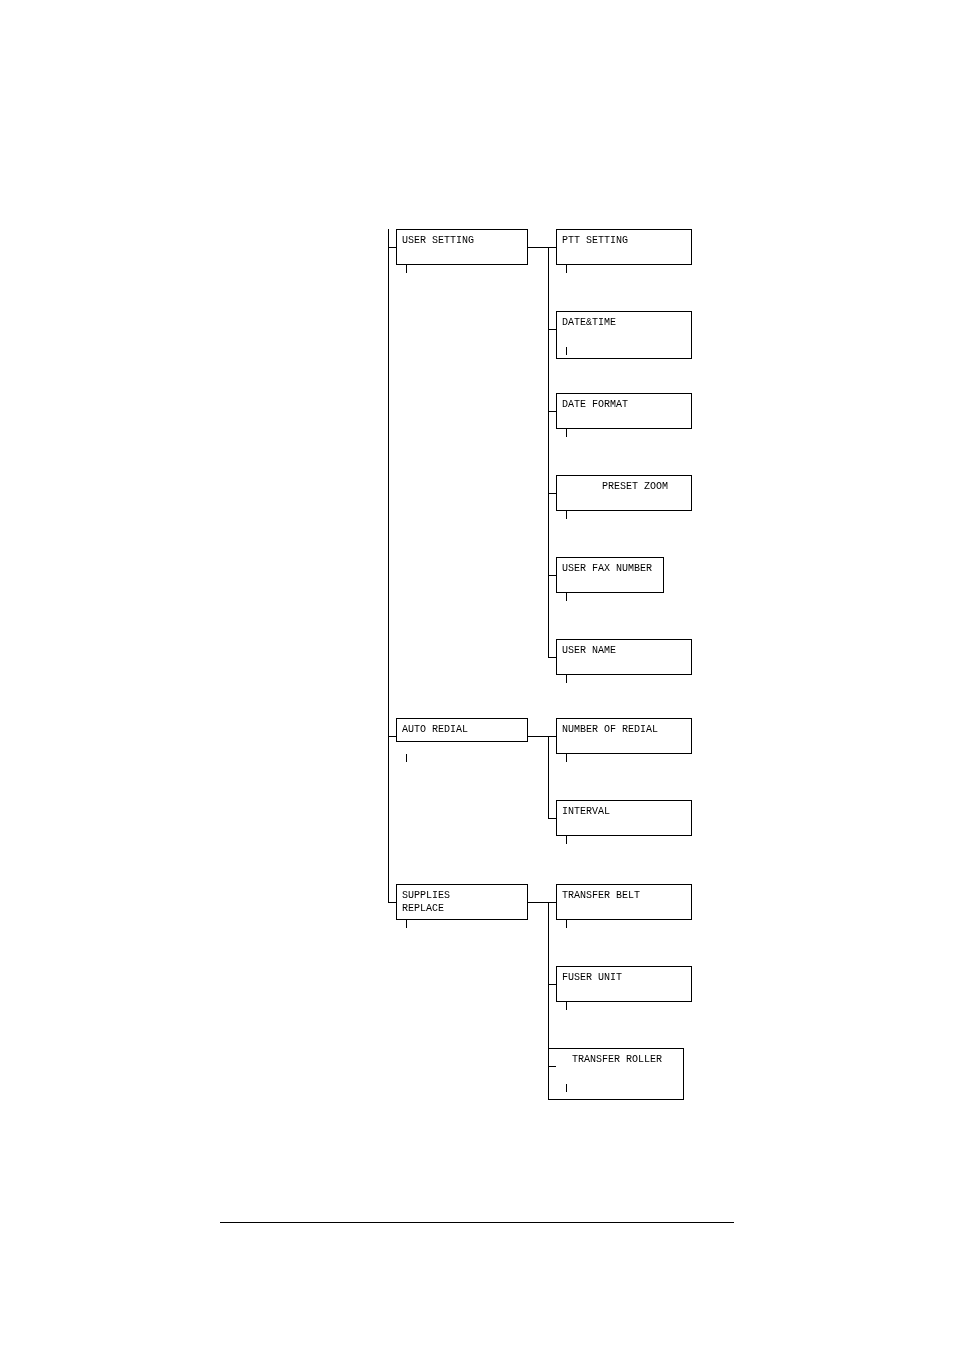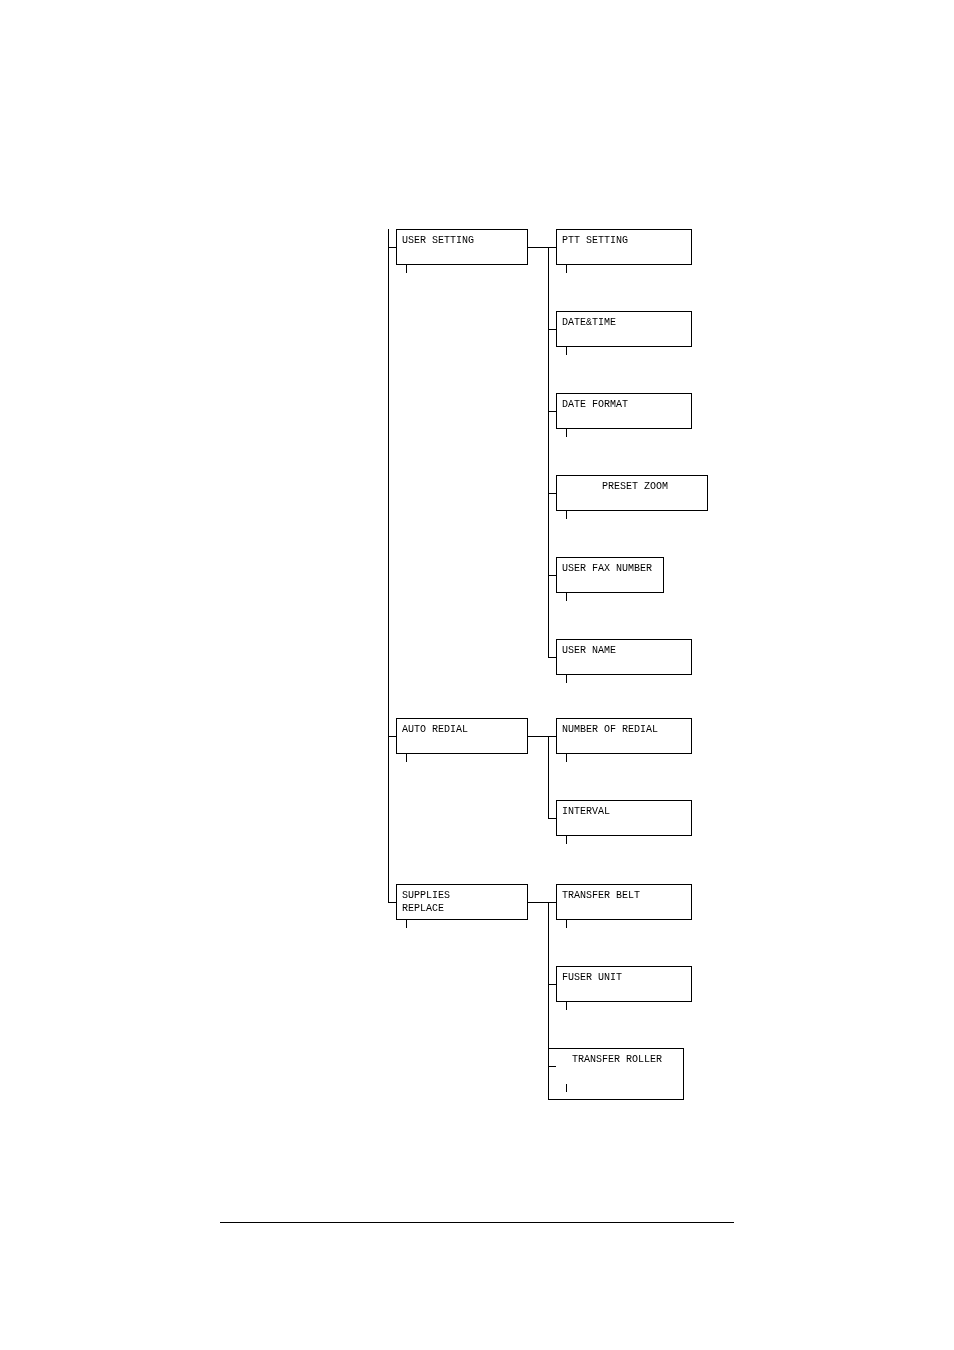--- a/index.html
+++ b/index.html
@@ -74,29 +74,29 @@
     }
   </style>
 </head>
 <body>
 
 <div class="page">
   <div class="diagram">
 
     <div class="box" style="left:396px; top:229px; width:132px; height:36px;">USER SETTING</div>
 
-    <div class="box" style="left:396px; top:718px; width:132px; height:36px;">AUTO REDIAL</div>
+    <div class="box" style="left:396px; top:718px; width:132px; height:24px;">AUTO REDIAL</div>
 
     <div class="box" style="left:396px; top:884px; width:132px; height:36px; white-space:pre-line;">SUPPLIES
 REPLACE</div>
 
     <div class="box" style="left:556px; top:229px; width:136px; height:36px;">PTT SETTING</div>
-    <div class="box" style="left:556px; top:311px; width:136px; height:36px;">DATE&amp;TIME</div>
+    <div class="box" style="left:556px; top:311px; width:136px; height:48px;">DATE&amp;TIME</div>
     <div class="box" style="left:556px; top:393px; width:136px; height:36px;">DATE FORMAT</div>
-    <div class="box" style="left:556px; top:475px; width:152px; height:36px;padding-left:45px;">PRESET ZOOM</div>
+    <div class="box" style="left:556px; top:475px; width:136px; height:36px;padding-left:45px;">PRESET ZOOM</div>
     <div class="box" style="left:556px; top:557px; width:108px; height:36px;">USER FAX NUMBER</div>
     <div class="box" style="left:556px; top:639px; width:136px; height:36px;">USER NAME</div>
 
     <div class="box" style="left:556px; top:718px; width:136px; height:36px;">NUMBER OF REDIAL</div>
     <div class="box" style="left:556px; top:800px; width:136px; height:36px;">INTERVAL</div>
 
     <div class="box" style="left:556px; top:884px; width:136px; height:36px;">TRANSFER BELT</div>
     <div class="box" style="left:556px; top:966px; width:136px; height:36px;">FUSER UNIT</div>
     <div class="box" style="left:548px; top:1048px; width:136px; height:52px;padding-left:23px;">TRANSFER ROLLER</div>
 

